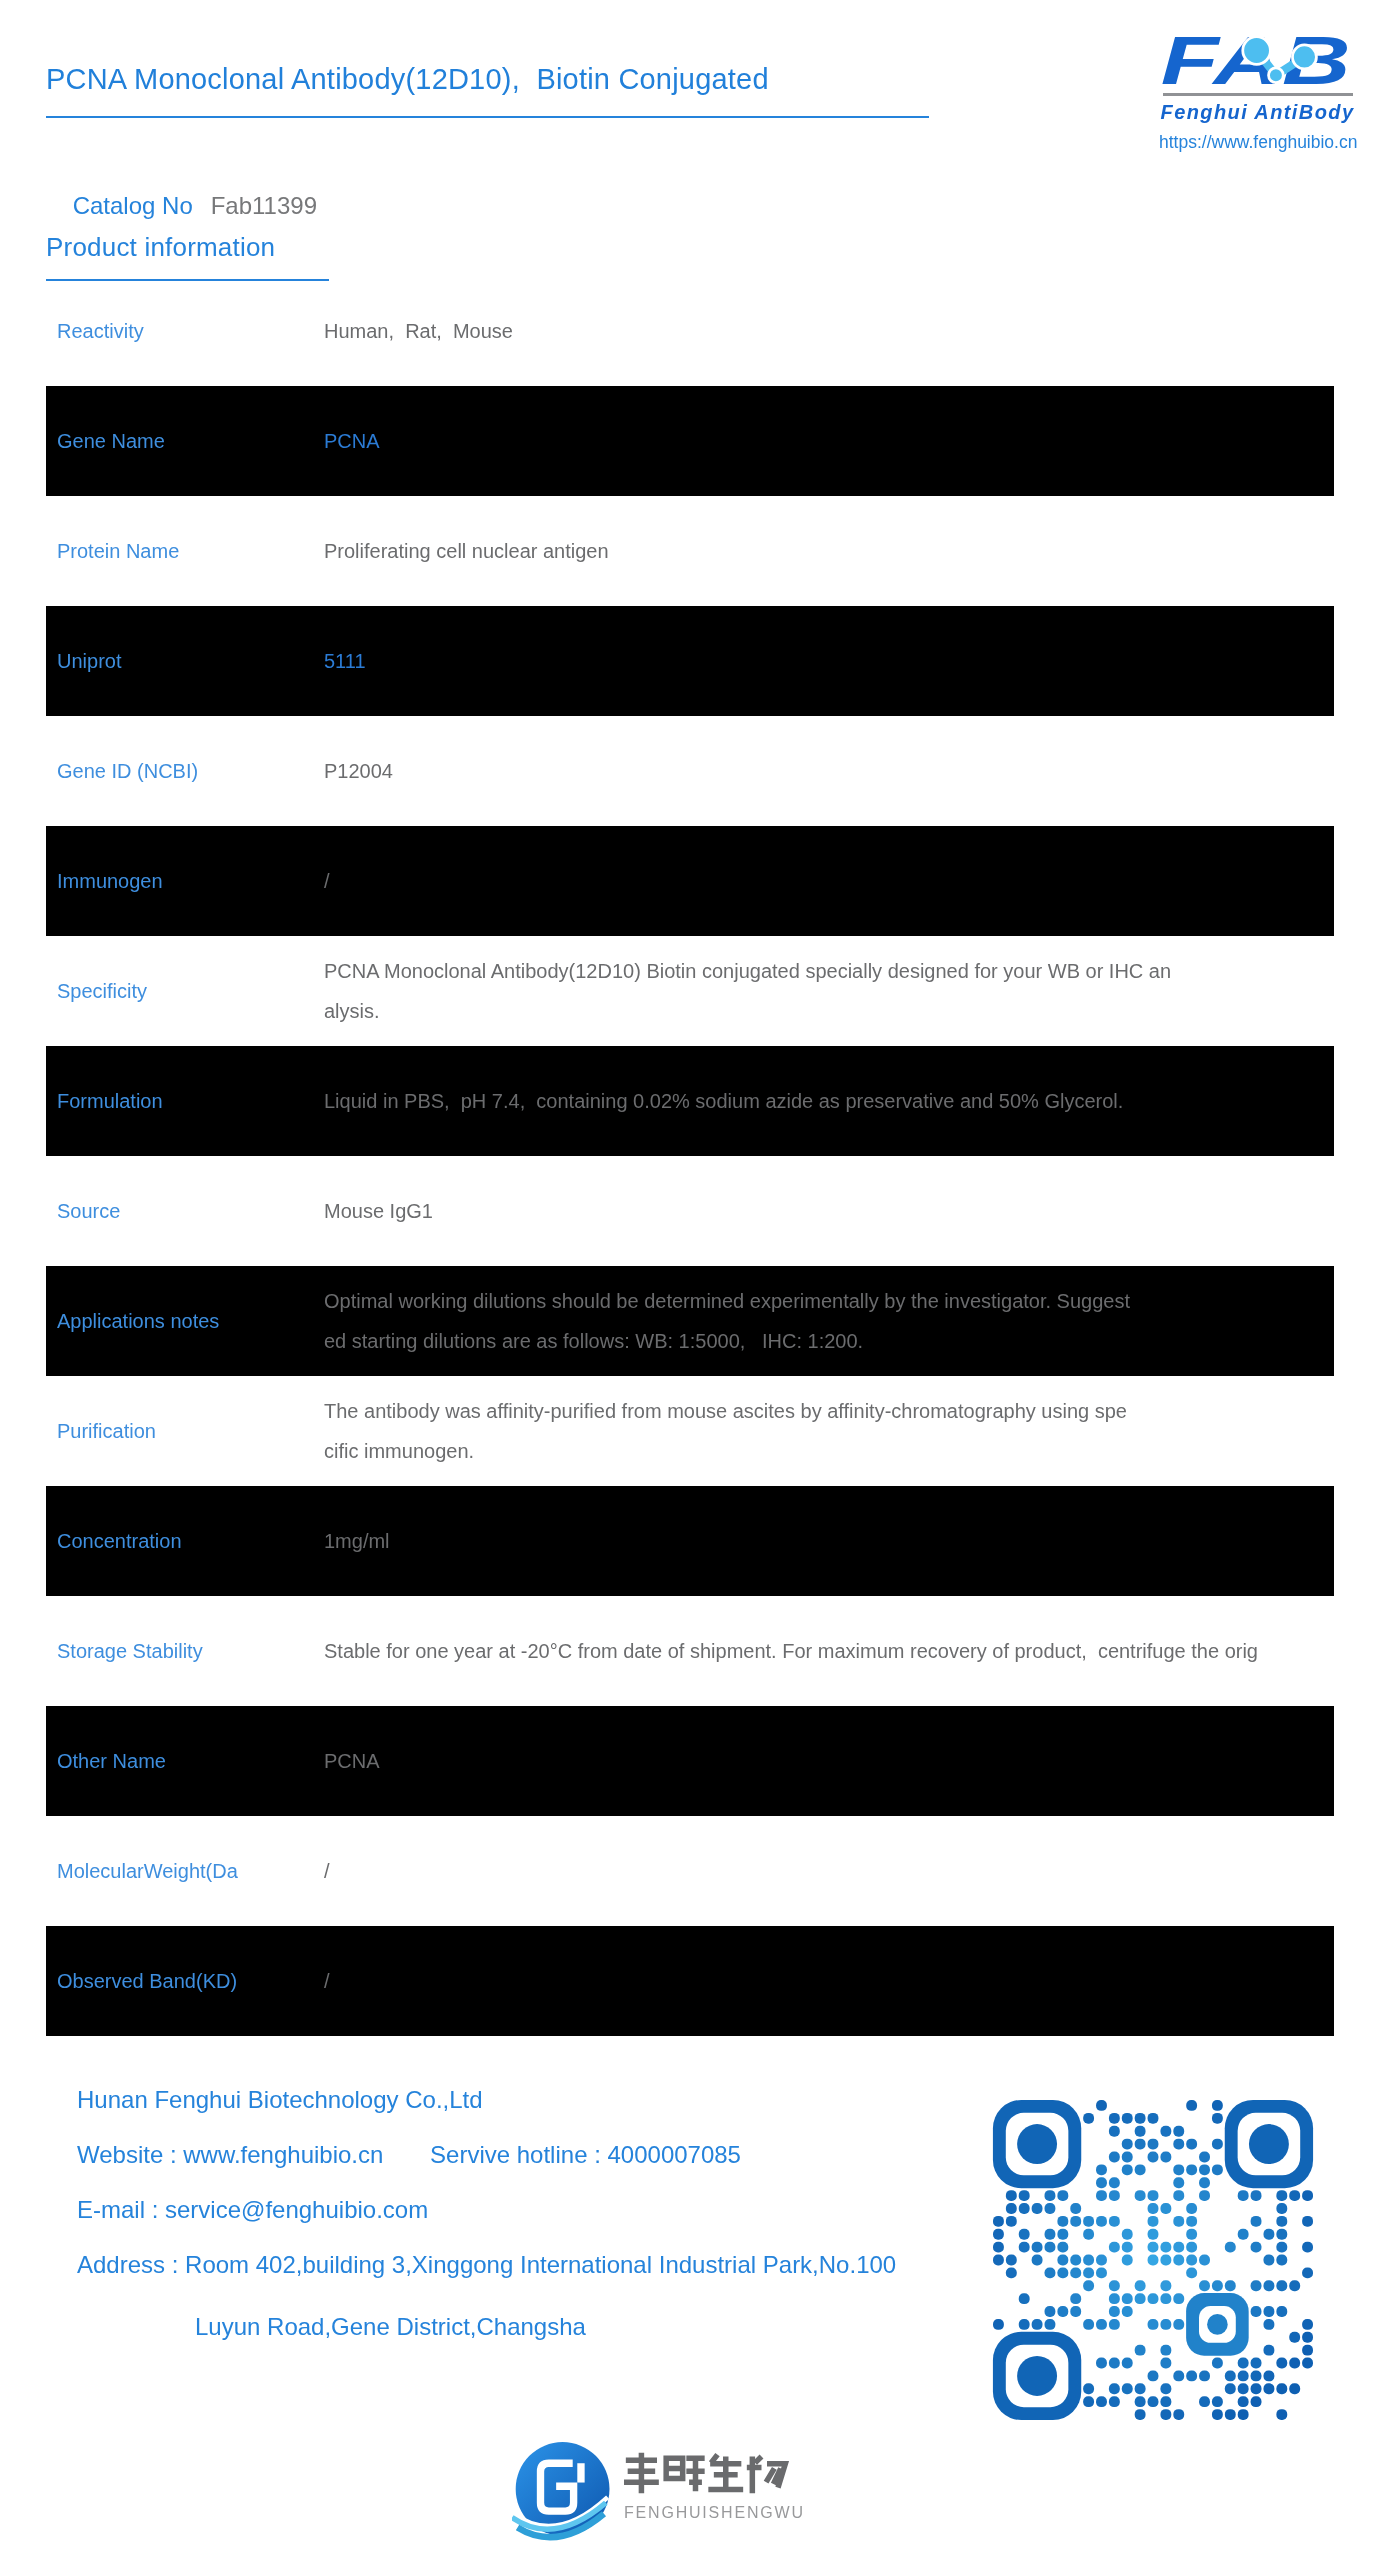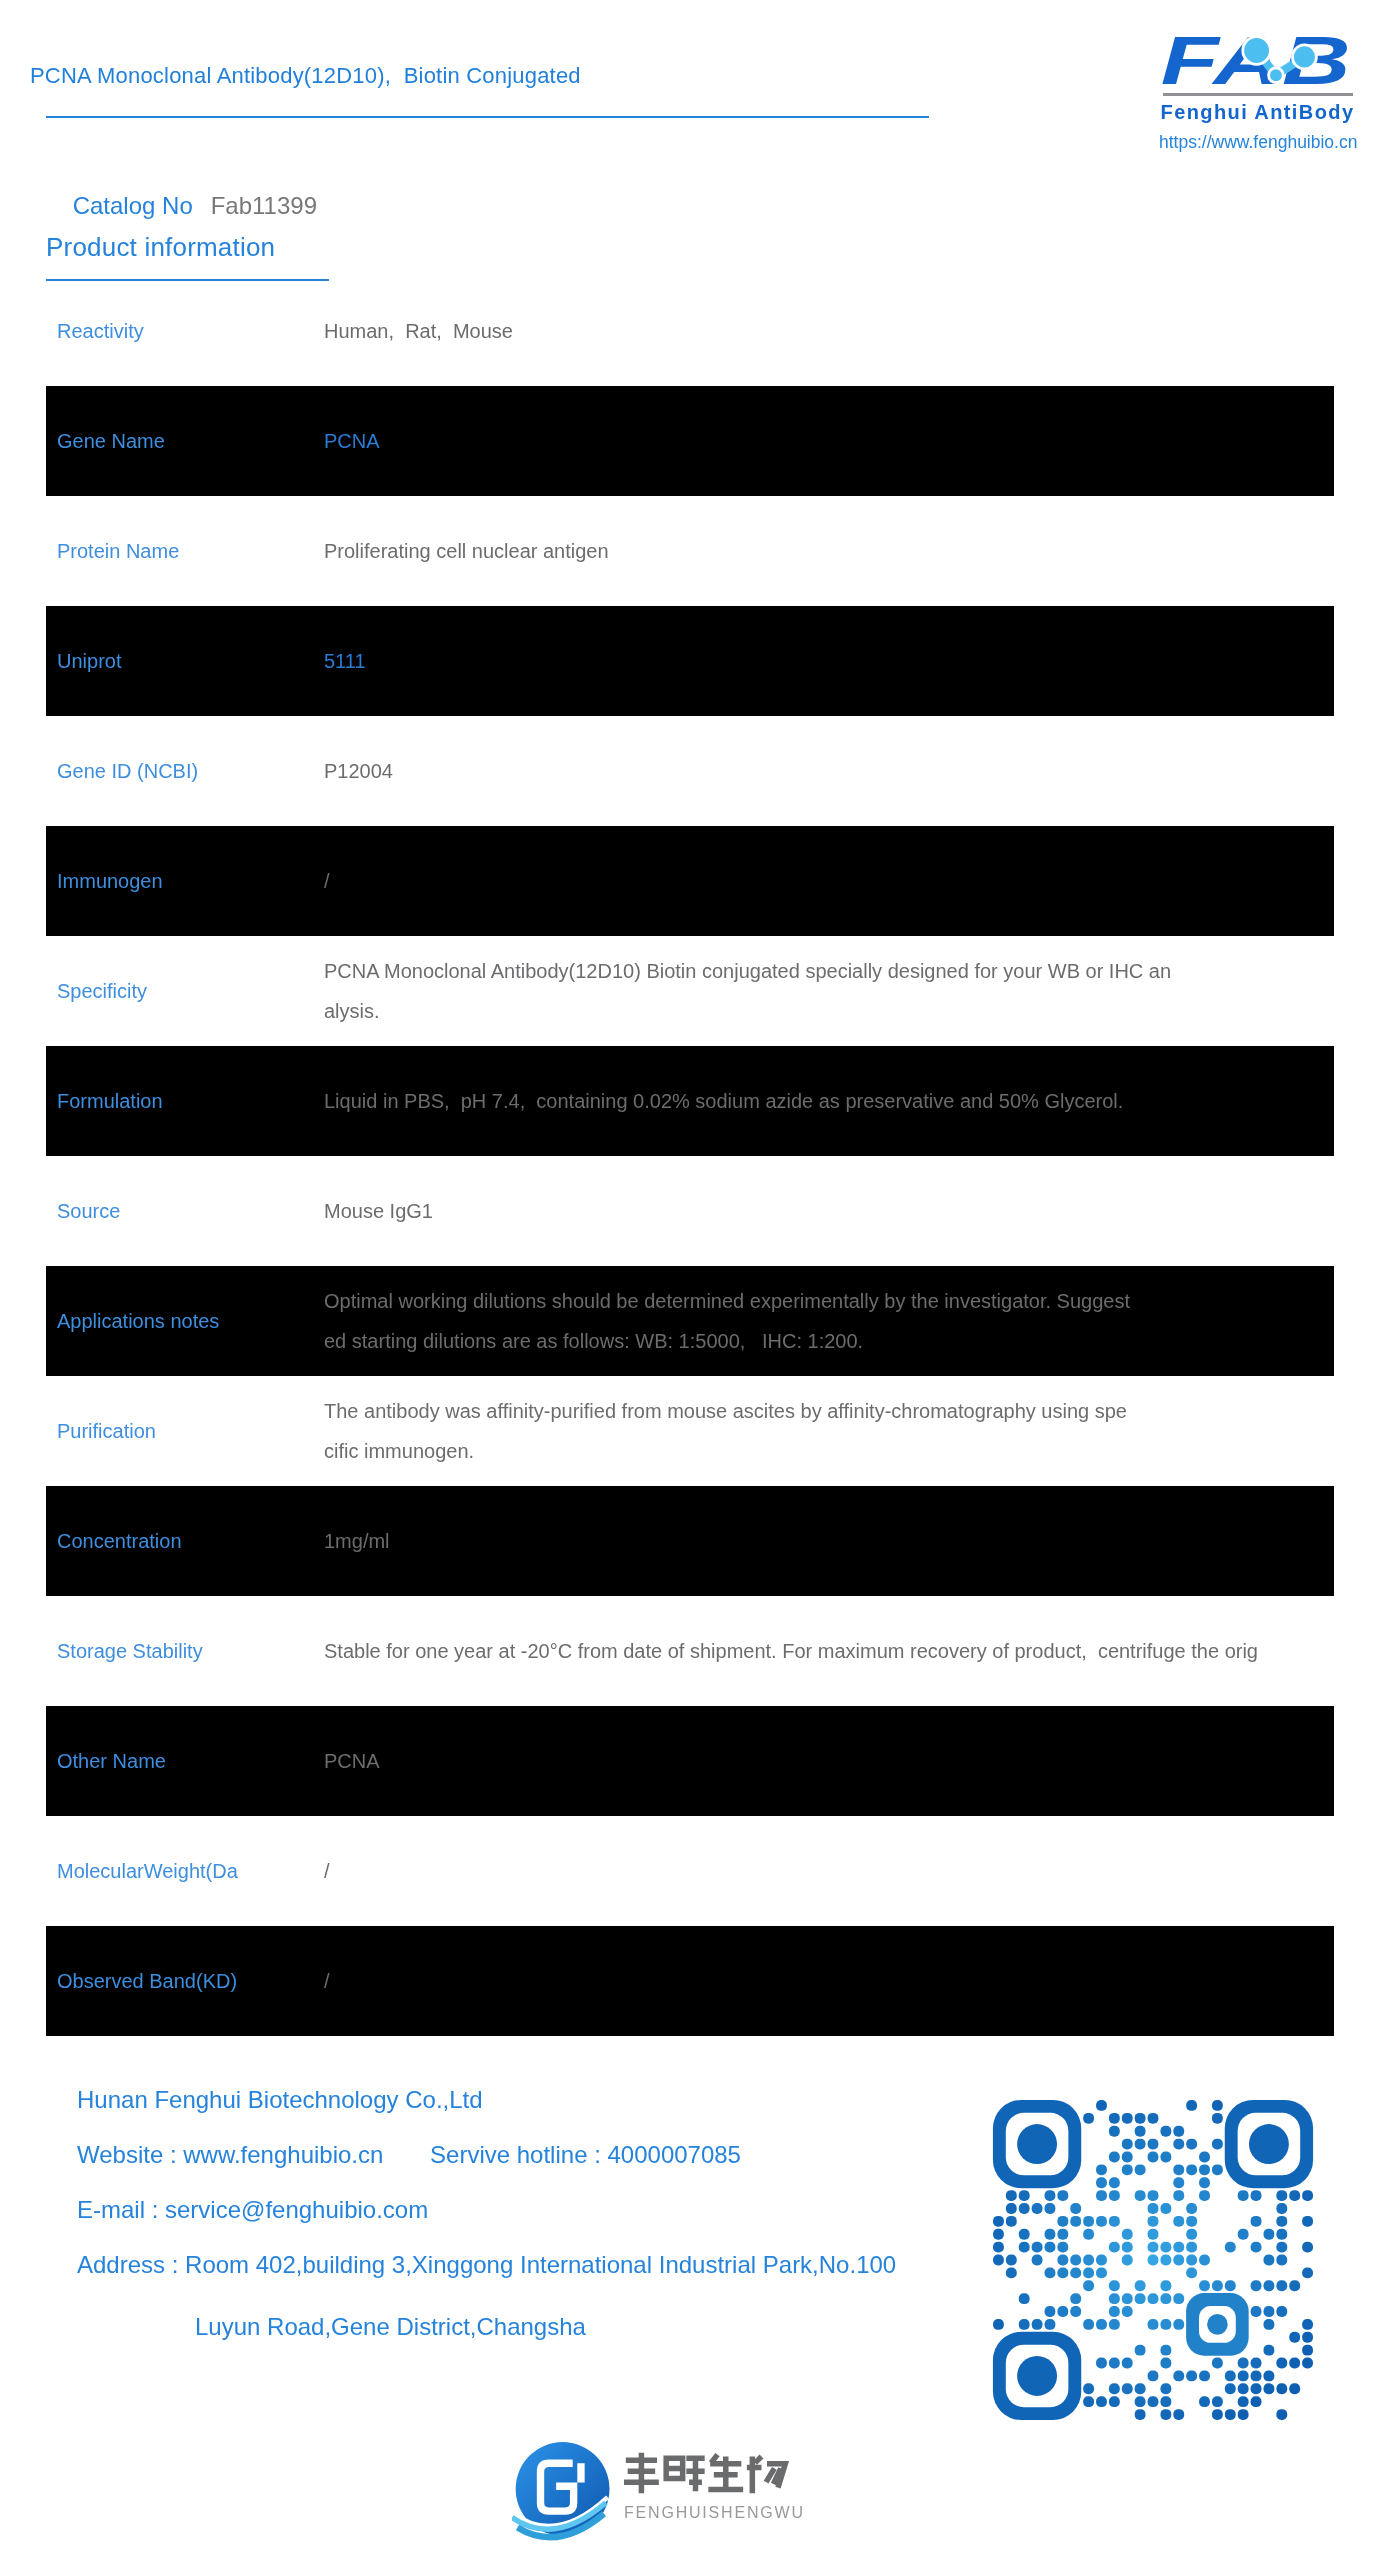--- a/index.html
+++ b/index.html
@@ -2,28 +2,28 @@
 <html style="font-size:14.7px"><head>
 <meta charset="utf-8">
 <style>
   html,body{margin:0;padding:0;background:#fff;}
   .page{
     position:relative; width:1380px; height:2576px; background:#ffffff;
     overflow:hidden; font-family:"Liberation Sans", sans-serif;
   }
   
   .title{
-    position:absolute; left:30px; top:63px; font-size:22px; color:#2180DA;
+    position:absolute; left:46px; top:63px; font-size:29px; color:#2180DA;
     white-space:pre; letter-spacing:0.2px;
   }
   .title-underline{ position:absolute; left:46px; top:116px; width:883px; height:1.8px; background:#2583DB; }
   .brand{ position:absolute; left:1159px; top:31px; width:197px; text-align:center; }
   .brand svg{ display:block; }
   .brand-rule{ width:190px; height:2.8px; background:#909295; margin:0.9px auto 0 auto; }
-  .brand-name{ font-size:20px; font-weight:bold; color:#1565CE; letter-spacing:1.4px; margin-top:5.5px; }
+  .brand-name{ font-size:20px; font-weight:bold; font-style:italic; color:#1565CE; letter-spacing:1.4px; margin-top:5.5px; }
   .brand-url{ font-size:17.5px; color:#2583DB; margin-top:8.3px; }
   .catalog{ position:absolute; left:46px; top:164px; font-size:24px; white-space:pre; }
   .catalog-label{ color:#2583DB; display:inline-block; width:138px; }
   .catalog-value{ color:#77787A; }
   
   .section-title{ position:absolute; left:46px; top:232px; font-size:26px; color:#2583DB; letter-spacing:0.2px; }
   .section-underline{ position:absolute; left:46px; top:279px; width:283px; height:1.8px; background:#2583DB; }
   
   .table{ position:absolute; left:46px; top:276px; width:1288px; }
   .row{ height:110px; display:flex; align-items:center; }

